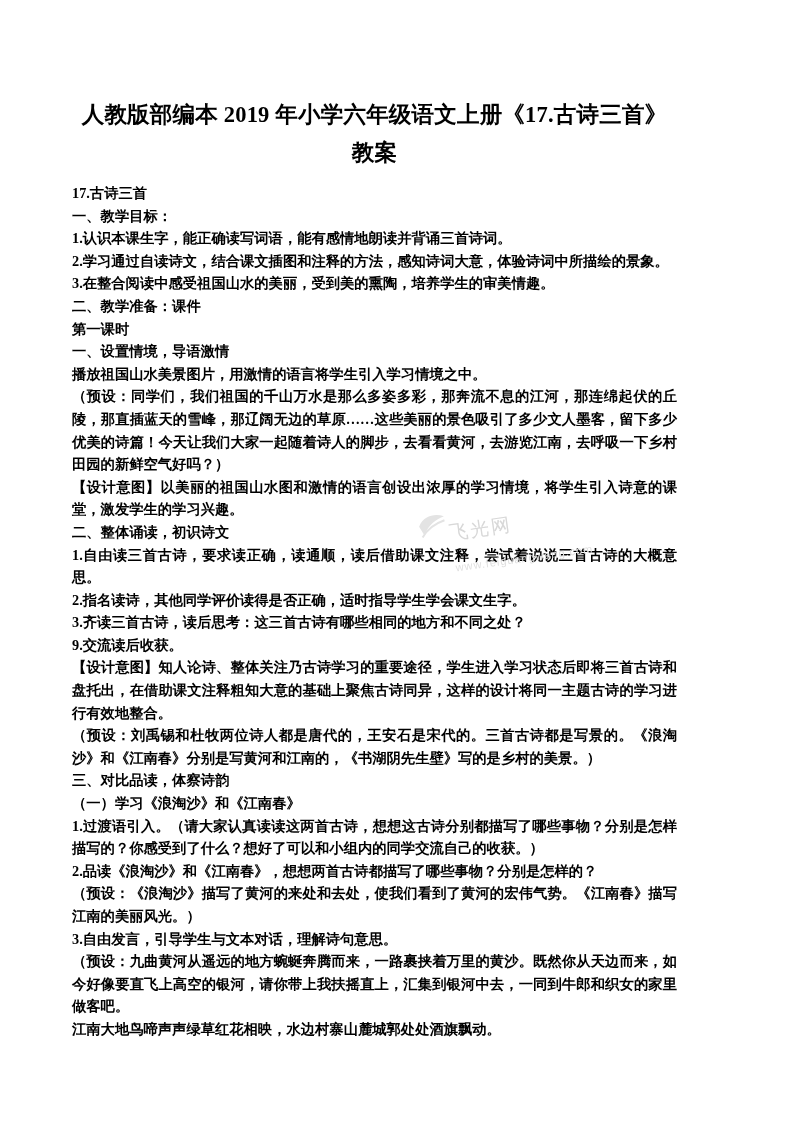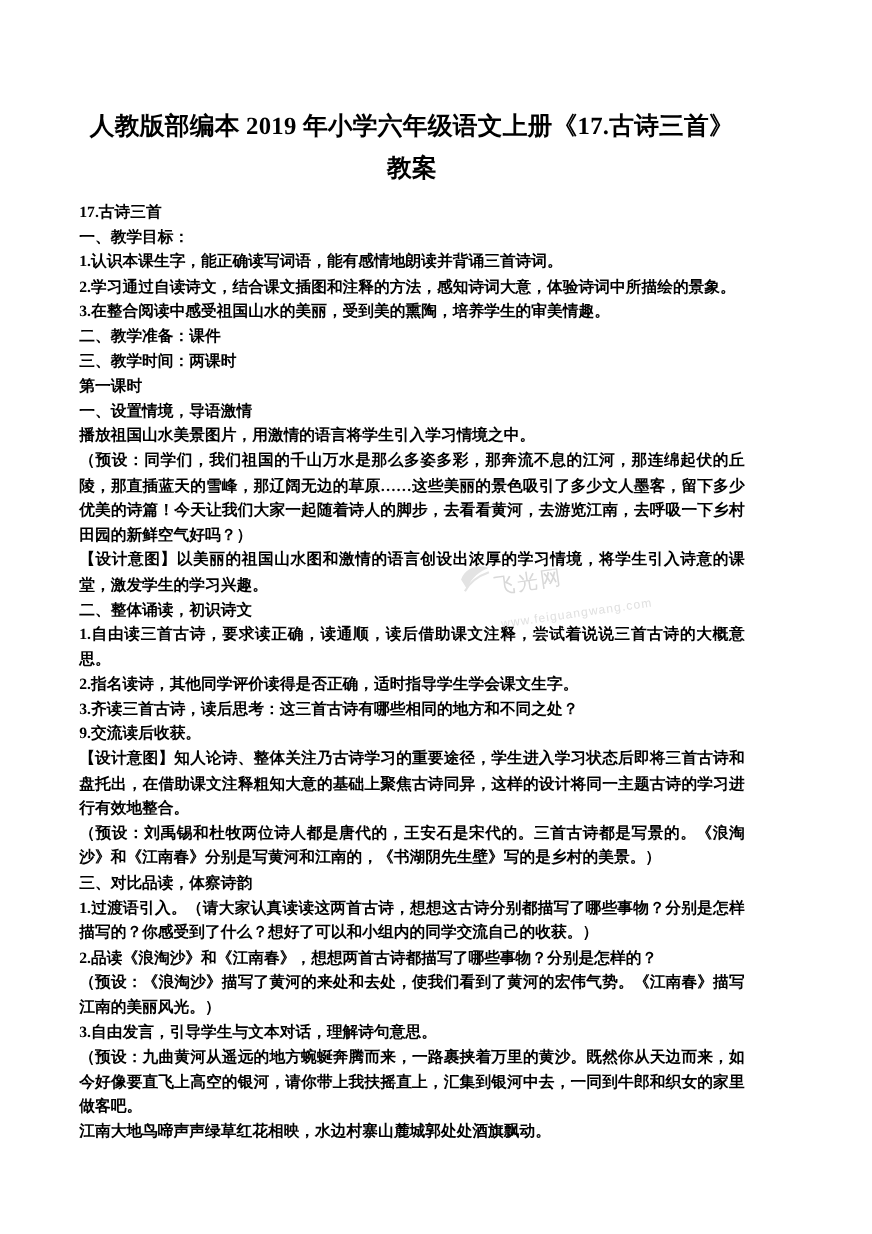--- a/index.html
+++ b/index.html
@@ -95,34 +95,34 @@
 
   <h1 class="doc-title">人教版部编本 2019 年小学六年级语文上册《17.古诗三首》教案</h1>
 
   <div class="body-text" id="body-text">
       <p class="p-indent1">17.古诗三首</p>
       <p class="p-indent1">一、教学目标：</p>
       <p class="p-indent1">1.认识本课生字，能正确读写词语，能有感情地朗读并背诵三首诗词。</p>
       <p class="p-indent1">2.学习通过自读诗文，结合课文插图和注释的方法，感知诗词大意，体验诗词中所描绘的景象。</p>
       <p class="p-indent1">3.在整合阅读中感受祖国山水的美丽，受到美的熏陶，培养学生的审美情趣。</p>
       <p class="p-indent1">二、教学准备：课件</p>
-      <p class="p-indent1">三、教学时间：两课时</p>
       <p class="p-indent1">第一课时</p>
       <p class="p-indent1">一、设置情境，导语激情</p>
       <p class="p-indent1">播放祖国山水美景图片，用激情的语言将学生引入学习情境之中。</p>
       <p class="p-indent1">（预设：同学们，我们祖国的千山万水是那么多姿多彩，那奔流不息的江河，那连绵起伏的丘陵，那直插蓝天的雪峰，那辽阔无边的草原……这些美丽的景色吸引了多少文人墨客，留下多少优美的诗篇！今天让我们大家一起随着诗人的脚步，去看看黄河，去游览江南，去呼吸一下乡村田园的新鲜空气好吗？）</p>
       <p class="p-indent1">【设计意图】以美丽的祖国山水图和激情的语言创设出浓厚的学习情境，将学生引入诗意的课堂，激发学生的学习兴趣。</p>
       <p class="p-indent1">二、整体诵读，初识诗文</p>
       <p class="p-indent1">1.自由读三首古诗，要求读正确，读通顺，读后借助课文注释，尝试着说说三首古诗的大概意思。</p>
       <p class="p-indent1">2.指名读诗，其他同学评价读得是否正确，适时指导学生学会课文生字。</p>
       <p class="p-indent1">3.齐读三首古诗，读后思考：这三首古诗有哪些相同的地方和不同之处？</p>
       <p class="p-indent1">9.交流读后收获。</p>
       <p class="p-indent1">【设计意图】知人论诗、整体关注乃古诗学习的重要途径，学生进入学习状态后即将三首古诗和盘托出，在借助课文注释粗知大意的基础上聚焦古诗同异，这样的设计将同一主题古诗的学习进行有效地整合。</p>
       <p class="p-indent1">（预设：刘禹锡和杜牧两位诗人都是唐代的，王安石是宋代的。三首古诗都是写景的。《浪淘沙》和《江南春》分别是写黄河和江南的，《书湖阴先生壁》写的是乡村的美景。）</p>
       <p class="p-indent1">三、对比品读，体察诗韵</p>
+      <p class="p-indent1">（一）学习《浪淘沙》和《江南春》</p>
       <p class="p-indent1">1.过渡语引入。（请大家认真读读这两首古诗，想想这古诗分别都描写了哪些事物？分别是怎样描写的？你感受到了什么？想好了可以和小组内的同学交流自己的收获。）</p>
       <p class="p-indent1">2.品读《浪淘沙》和《江南春》，想想两首古诗都描写了哪些事物？分别是怎样的？</p>
       <p class="p-indent1">（预设：《浪淘沙》描写了黄河的来处和去处，使我们看到了黄河的宏伟气势。《江南春》描写江南的美丽风光。）</p>
       <p class="p-indent1">3.自由发言，引导学生与文本对话，理解诗句意思。</p>
       <p class="p-indent1">（预设：九曲黄河从遥远的地方蜿蜒奔腾而来，一路裹挟着万里的黄沙。既然你从天边而来，如今好像要直飞上高空的银河，请你带上我扶摇直上，汇集到银河中去，一同到牛郎和织女的家里做客吧。</p>
       <p class="p-indent1">江南大地鸟啼声声绿草红花相映，水边村寨山麓城郭处处酒旗飘动。</p>
     </div>
 
   <div class="watermark">
     <div class="wm-logo">

